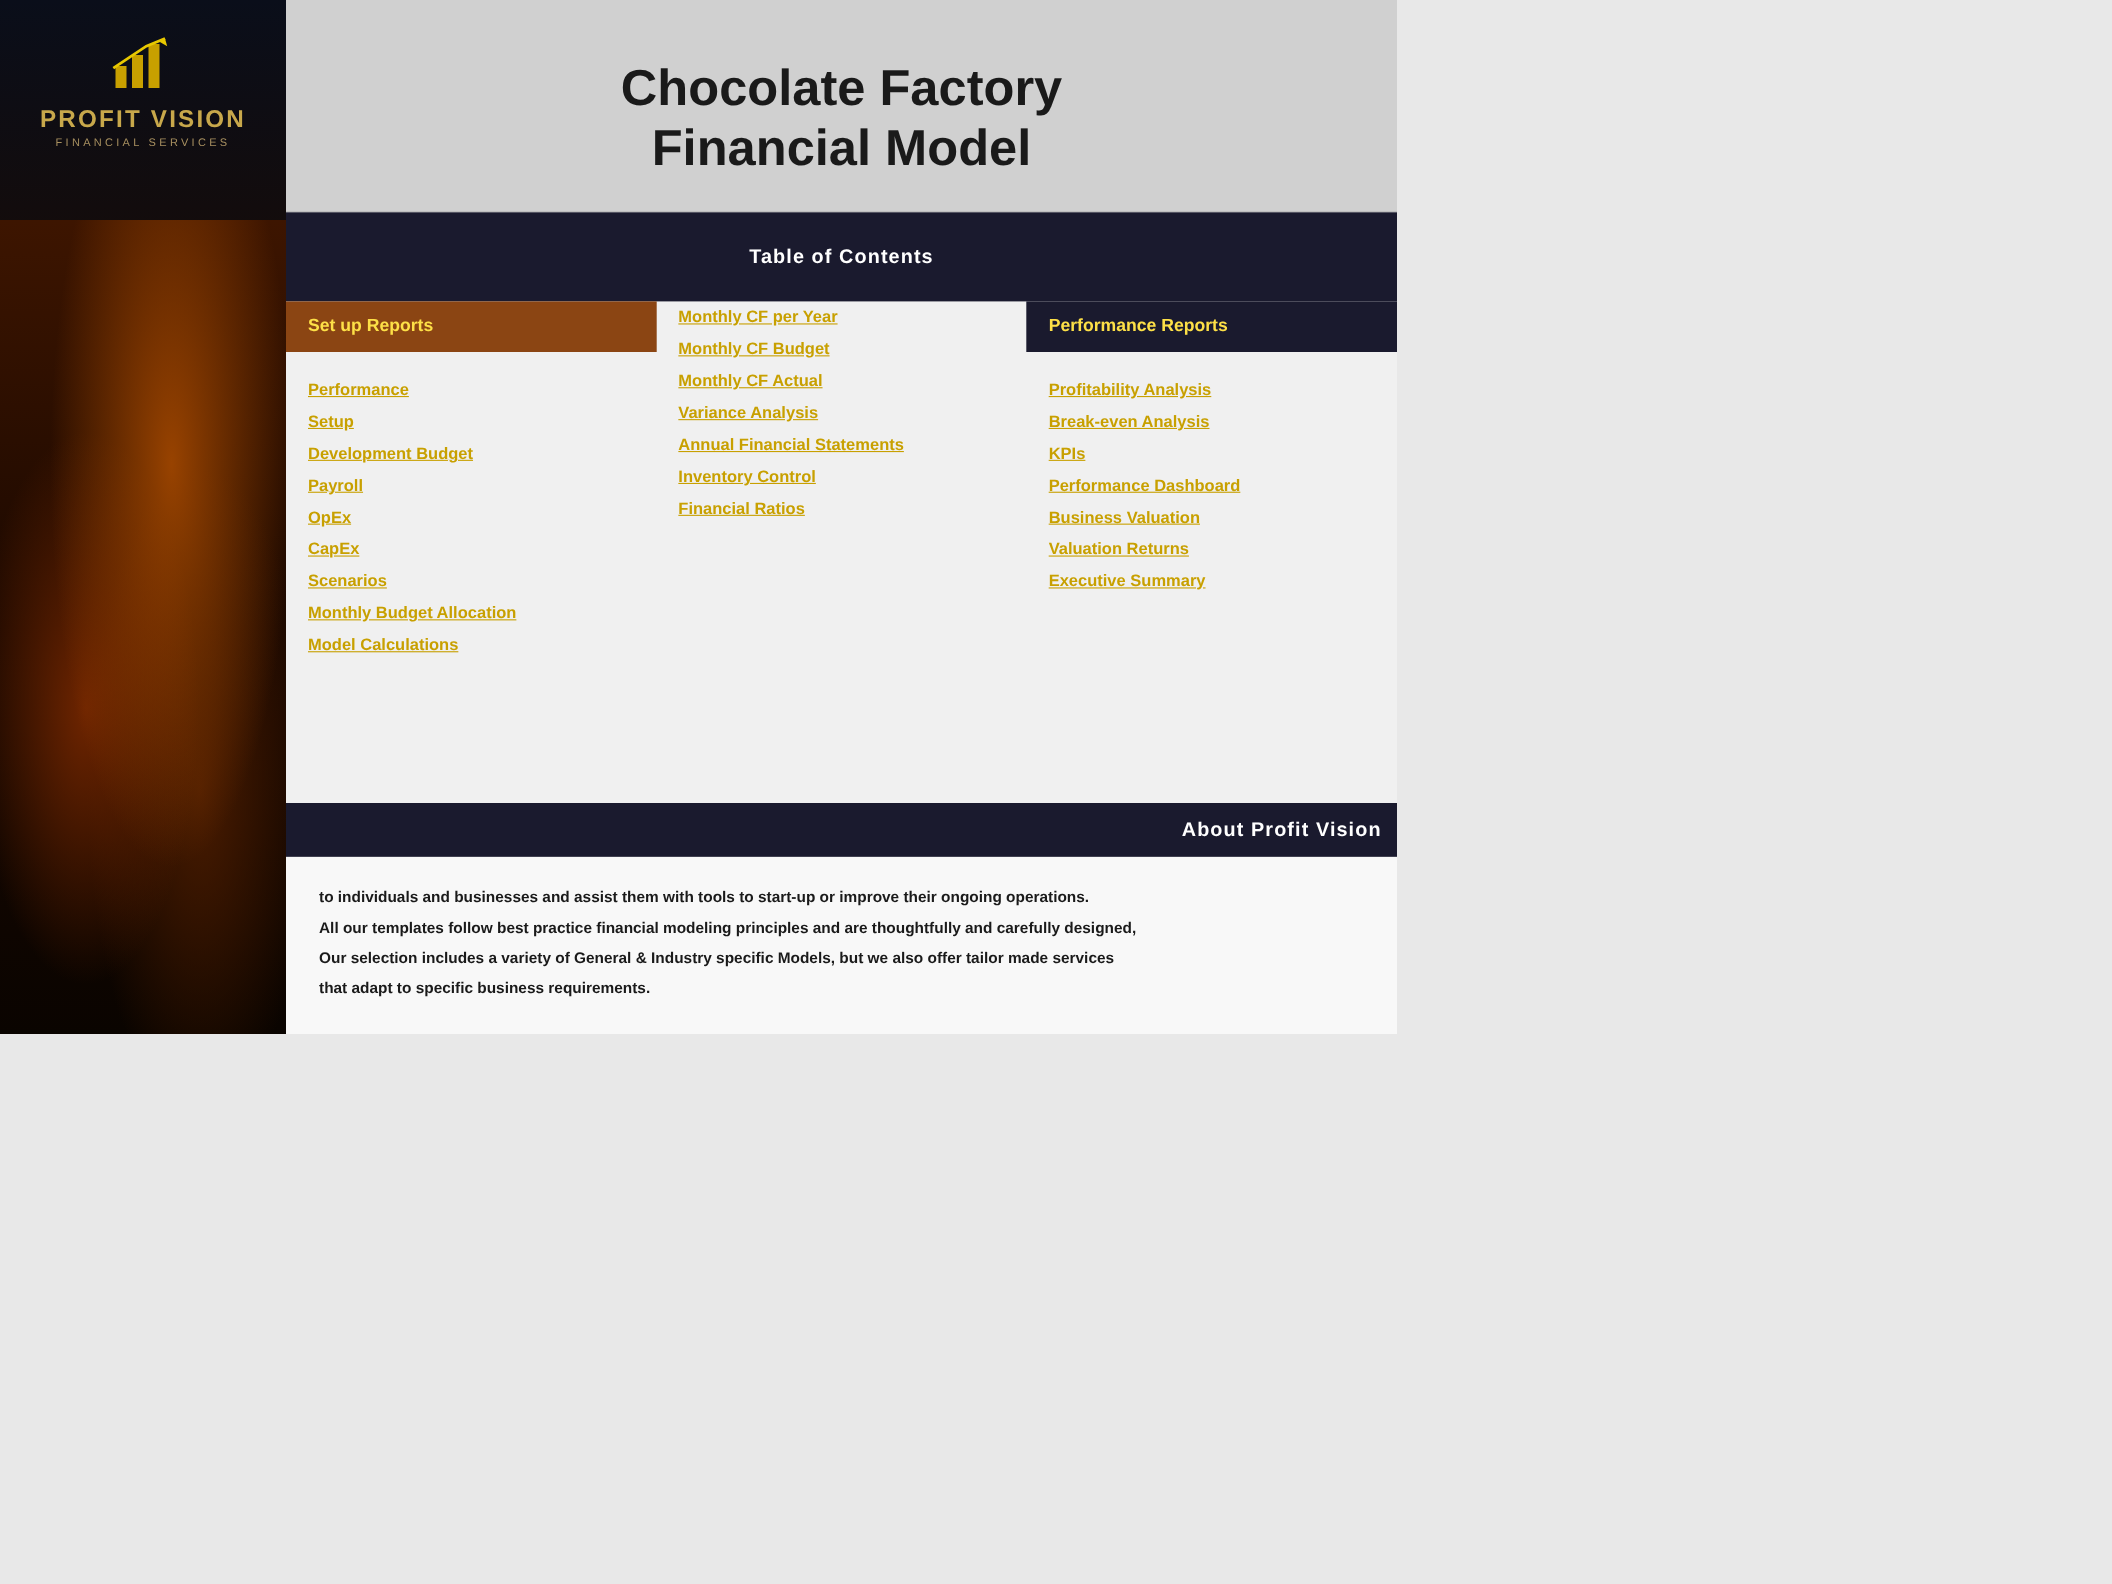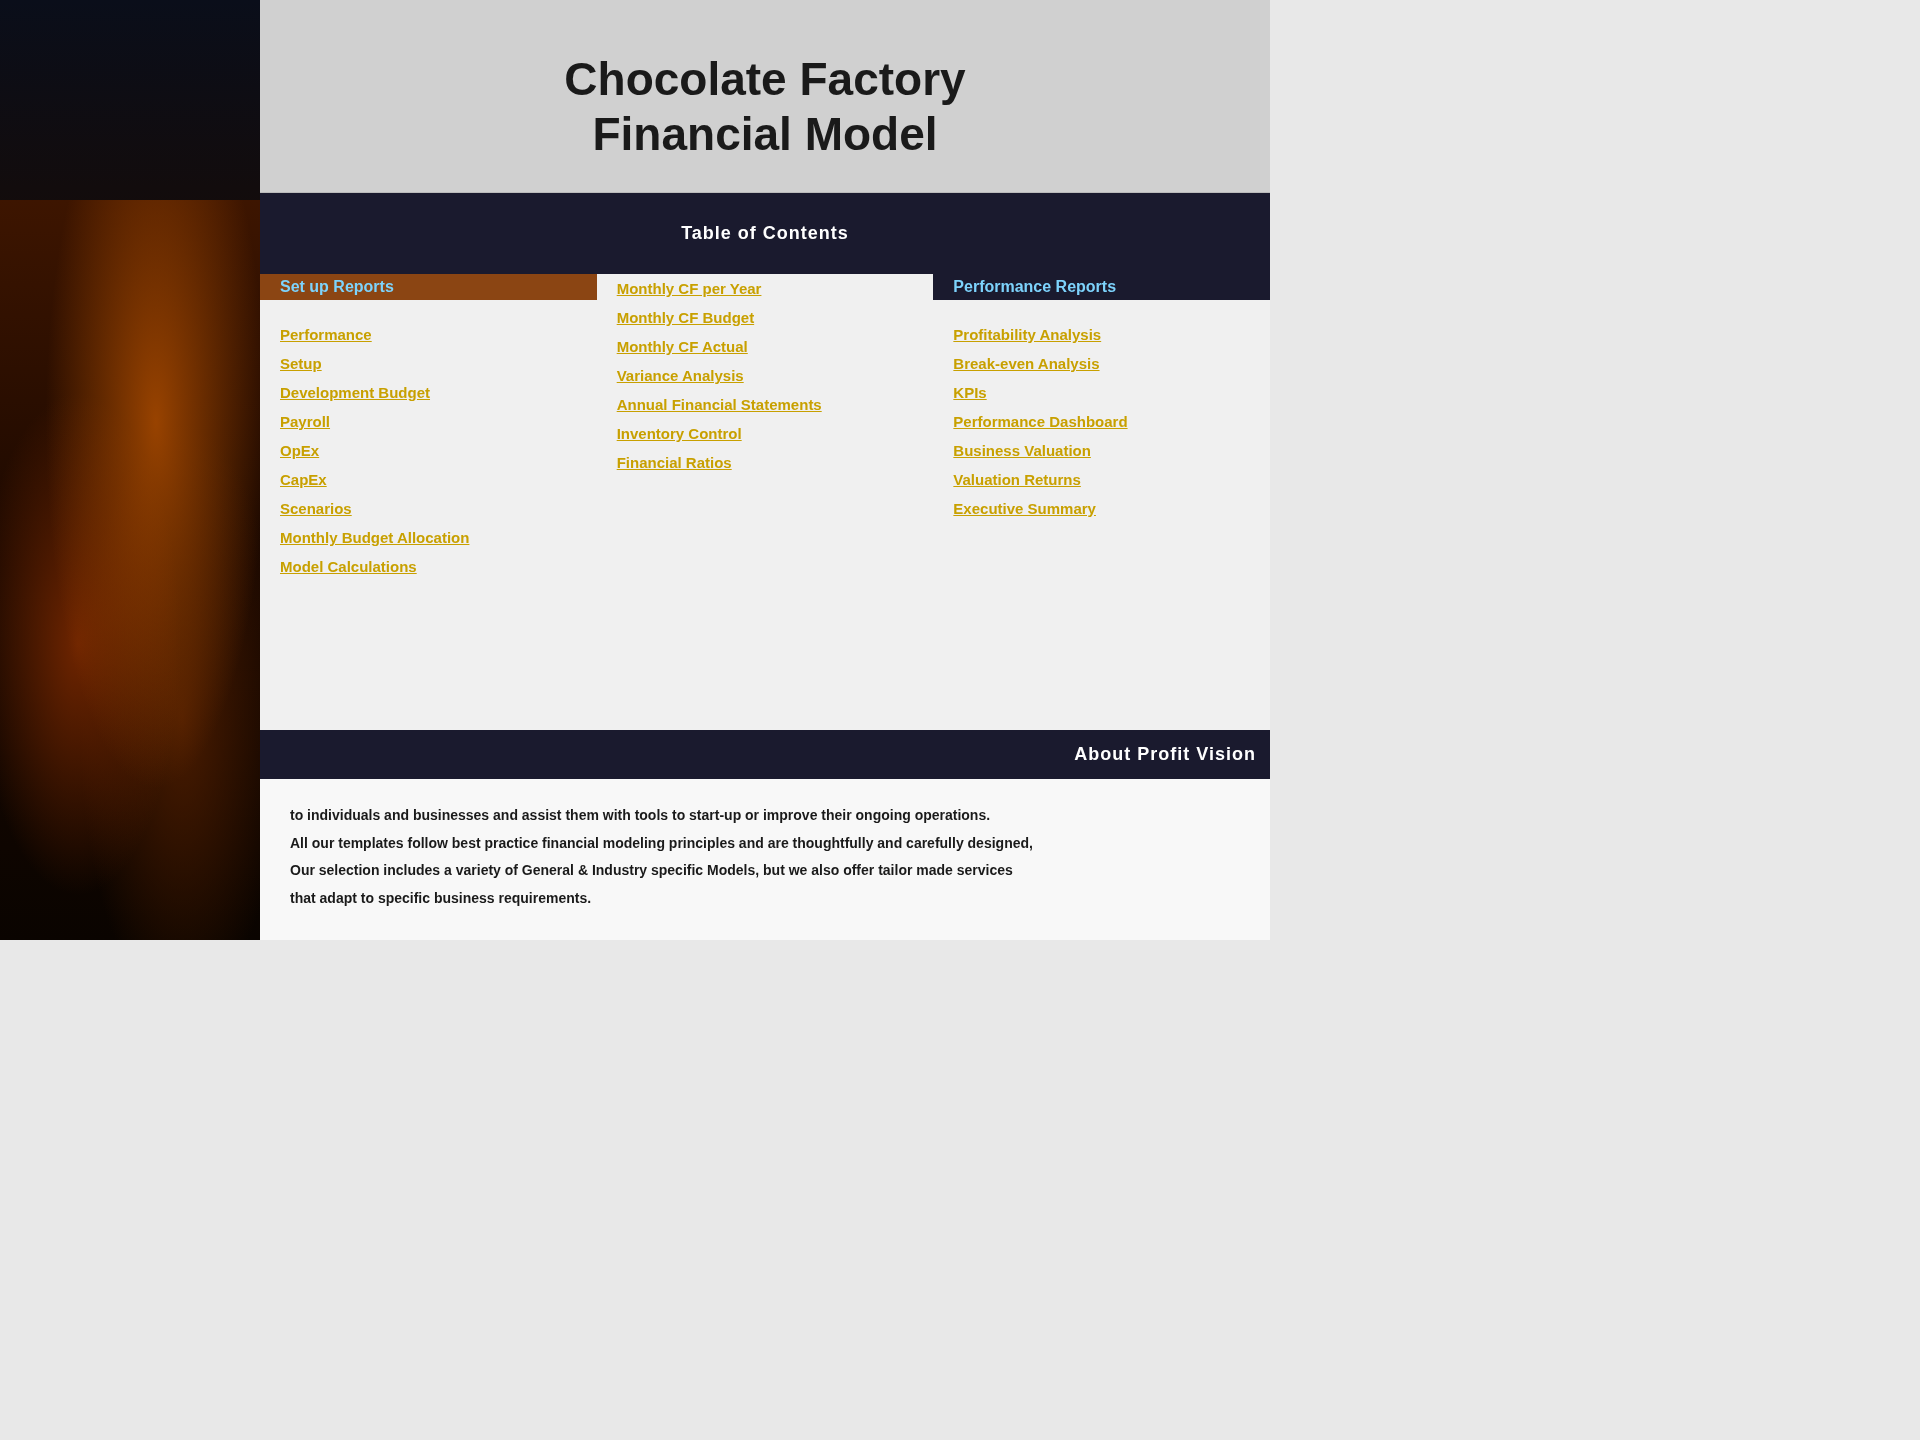--- a/index.html
+++ b/index.html
@@ -118,24 +118,24 @@
       display: flex;
       padding: 0;
     }
 
     .toc-col {
       flex: 1;
       padding: 0 0 30px 0;
     }
 
     .col-header {
-      padding: 4px 20px;
+      padding: 14px 20px;
       font-weight: 700;
       font-size: 16px;
-      color: #7dd3fc;
+      color: #fde047;
       margin-bottom: 20px;
     }
 
     .col-header-setup { background: #8B4513; }
     .col-header-financial { background: #1a6b7a; }
     .col-header-performance { background: #1a1a2e; }
 
     .toc-link {
       display: block;
       color: #c8a000;
@@ -173,20 +173,34 @@
     #about-content p {
       margin-bottom: 4px;
     }
   </style>
 </head>
 <body>
 
 <div id="sidebar">
   <div id="sidebar-bg"></div>
   <div id="sidebar-image"></div>
+  <div id="sidebar-content">
+
+    <svg id="logo-icon" viewBox="0 0 60 55" xmlns="http://www.w3.org/2000/svg">
+
+      <rect x="5" y="30" width="10" height="20" fill="#c8a000"></rect>
+      <rect x="20" y="20" width="10" height="30" fill="#c8a000"></rect>
+      <rect x="35" y="10" width="10" height="40" fill="#c8a000"></rect>
+
+      <polyline points="3,32 18,22 33,12 50,5" stroke="#e8c800" stroke-width="2.5" fill="none"></polyline>
+      <polygon points="50,5 45,8 52,12" fill="#e8c800"></polygon>
+    </svg>
+    <div id="brand-name">PROFIT VISION</div>
+    <div id="brand-sub">FINANCIAL SERVICES</div>
+  </div>
 </div>
 
 <div id="main">
 
   <div id="header">
     <div id="main-title">
       <span>Chocolate Factory</span><br>
       <span>Financial Model</span>
     </div>
   </div>

